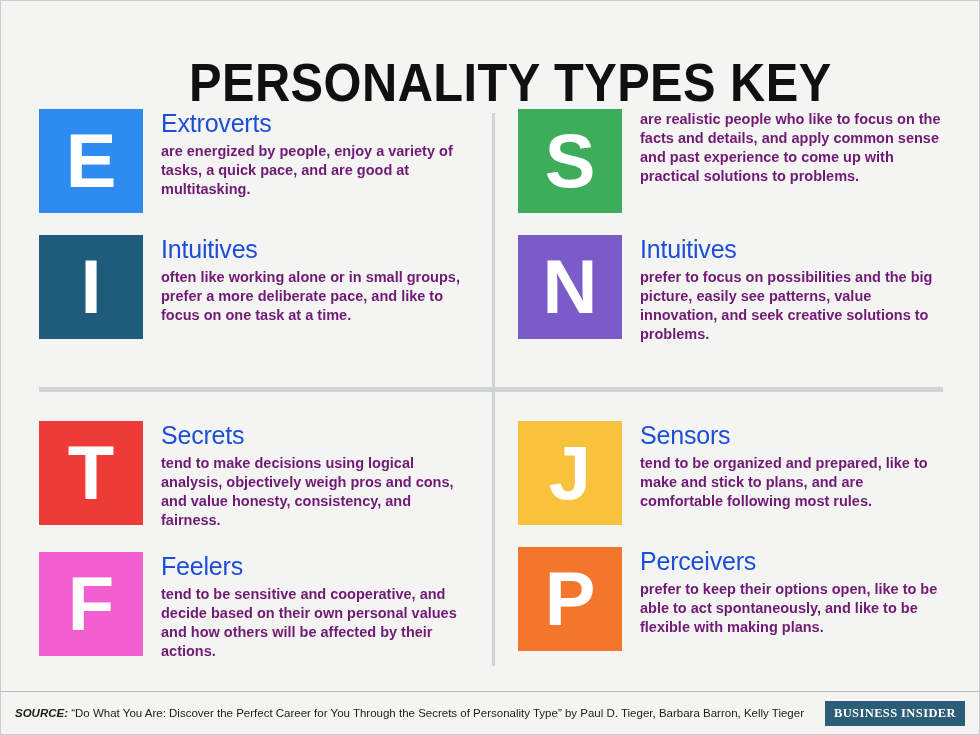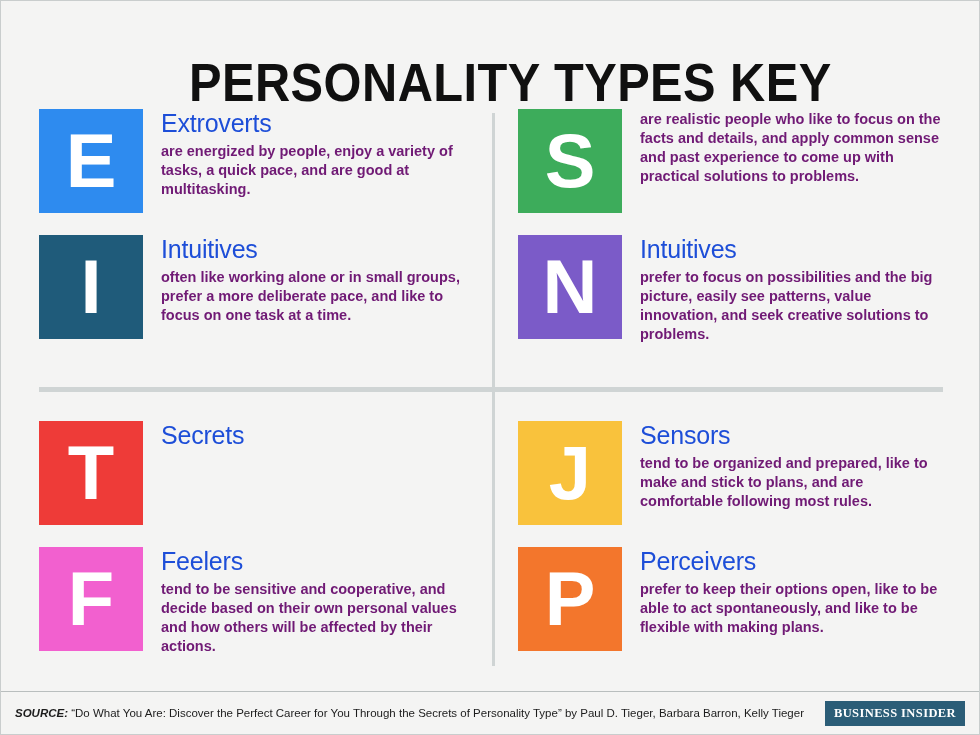--- a/index.html
+++ b/index.html
@@ -214,20 +214,21 @@
           <div class="entry-desc">prefer to focus on possibilities and the big picture, easily see patterns, value innovation, and seek creative solutions to problems.</div>
         </div>
       </div>
     </div>
 
     <div class="quad col-left row-bottom">
       <div class="entry">
         <div class="tile" style="background-color: rgb(238, 59, 56);">T</div>
         <div class="entry-text">
           <div class="entry-title">Secrets</div>
+          <div class="entry-desc">tend to make decisions using logical analysis, objectively weigh pros and cons, and value honesty, consistency, and fairness.</div>
         </div>
       </div>
       <div class="entry">
         <div class="tile" style="background-color: rgb(242, 96, 207);">F</div>
         <div class="entry-text">
           <div class="entry-title">Feelers</div>
           <div class="entry-desc">tend to be sensitive and cooperative, and decide based on their own personal values and how others will be affected by their actions.</div>
         </div>
       </div>
     </div>

